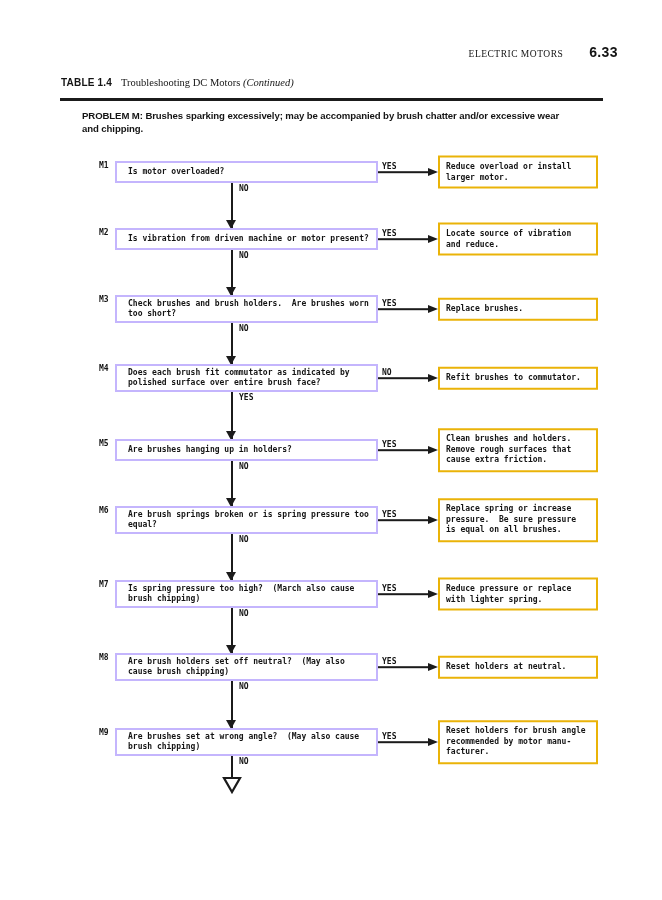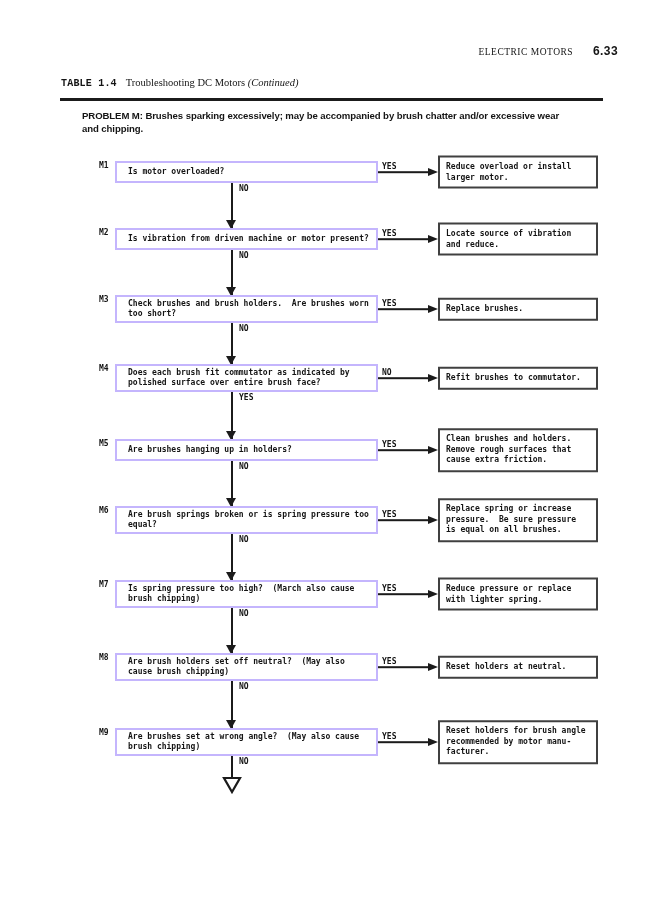--- a/index.html
+++ b/index.html
@@ -8,29 +8,29 @@
     background:#ffffff;color:#141414;overflow:hidden;
     font-family:"DejaVu Sans Mono",monospace;
   }
   
   .running-head{
     position:absolute;top:44px;left:0;right:44px;text-align:right;
     font-family:"Liberation Serif",serif;font-size:9.5px;letter-spacing:.5px;
   }
   .running-head .pagenum{
     font-family:"Liberation Sans",sans-serif;font-weight:bold;
-    font-size:12px;margin-left:17px;letter-spacing:.4px;
+    font-size:14px;margin-left:23px;letter-spacing:.4px;
   }
   
   .caption{
     position:absolute;left:61px;top:77px;
     font-family:"Liberation Serif",serif;font-size:10.5px;white-space:nowrap;
   }
   .caption .lbl{
-    font-family:Liberation Mono, monospace;font-weight:bold;
+    font-family:Liberation Sans, sans-serif;font-weight:bold;
     font-size:10px;margin-right:9px;letter-spacing:.2px;
   }
   .caption .cont{font-style:italic;}
   .rule{position:absolute;left:60px;top:98px;width:543px;height:2.5px;background:#1b1b1b;}
   
   .problem{
     position:absolute;left:82px;top:110px;width:524px;
     font-family:Liberation Sans, sans-serif;font-weight:bold;
     font-size:9.6px;line-height:12.5px;letter-spacing:-.1px;white-space:pre-wrap;
   }
@@ -46,21 +46,21 @@
   .q-text{padding-left:11px;padding-right:4px;font-size:8px;font-weight:bold;line-height:10.5px;white-space:pre-wrap;}
   .h-line{position:absolute;left:362px;top:50%;width:52px;height:1.6px;background:#1b1b1b;transform:translateY(-50%);}
   .h-arrow{
     position:absolute;left:412px;top:50%;transform:translateY(-50%);
     width:0;height:0;border-left:10px solid #1b1b1b;
     border-top:4.5px solid transparent;border-bottom:4.5px solid transparent;
   }
   .branch-label{position:absolute;left:366px;bottom:calc(50% + 1px);font-size:8px;font-weight:bold;}
   .a-box{
     position:absolute;left:422px;top:50%;transform:translateY(-50%);
-    width:160px;border:2px solid #404040;box-sizing:border-box;background:#fff;
+    width:160px;border:2px solid #eab308;box-sizing:border-box;background:#fff;
   }
   .a-text{padding:4px 6px;font-size:8px;font-weight:bold;line-height:10.5px;white-space:pre-wrap;}
   .v-conn{position:absolute;left:0;width:662px;}
   .v-line{position:absolute;left:231px;top:0;bottom:0;width:1.6px;background:#1b1b1b;}
   .v-label{position:absolute;left:239px;top:1px;font-size:8px;font-weight:bold;}
   .v-arrow{
     position:absolute;left:226px;bottom:-1px;width:0;height:0;
     border-top:9px solid #1b1b1b;border-left:5.5px solid transparent;border-right:5.5px solid transparent;
   }
   .end-arrow{position:absolute;left:222px;top:776px;}

